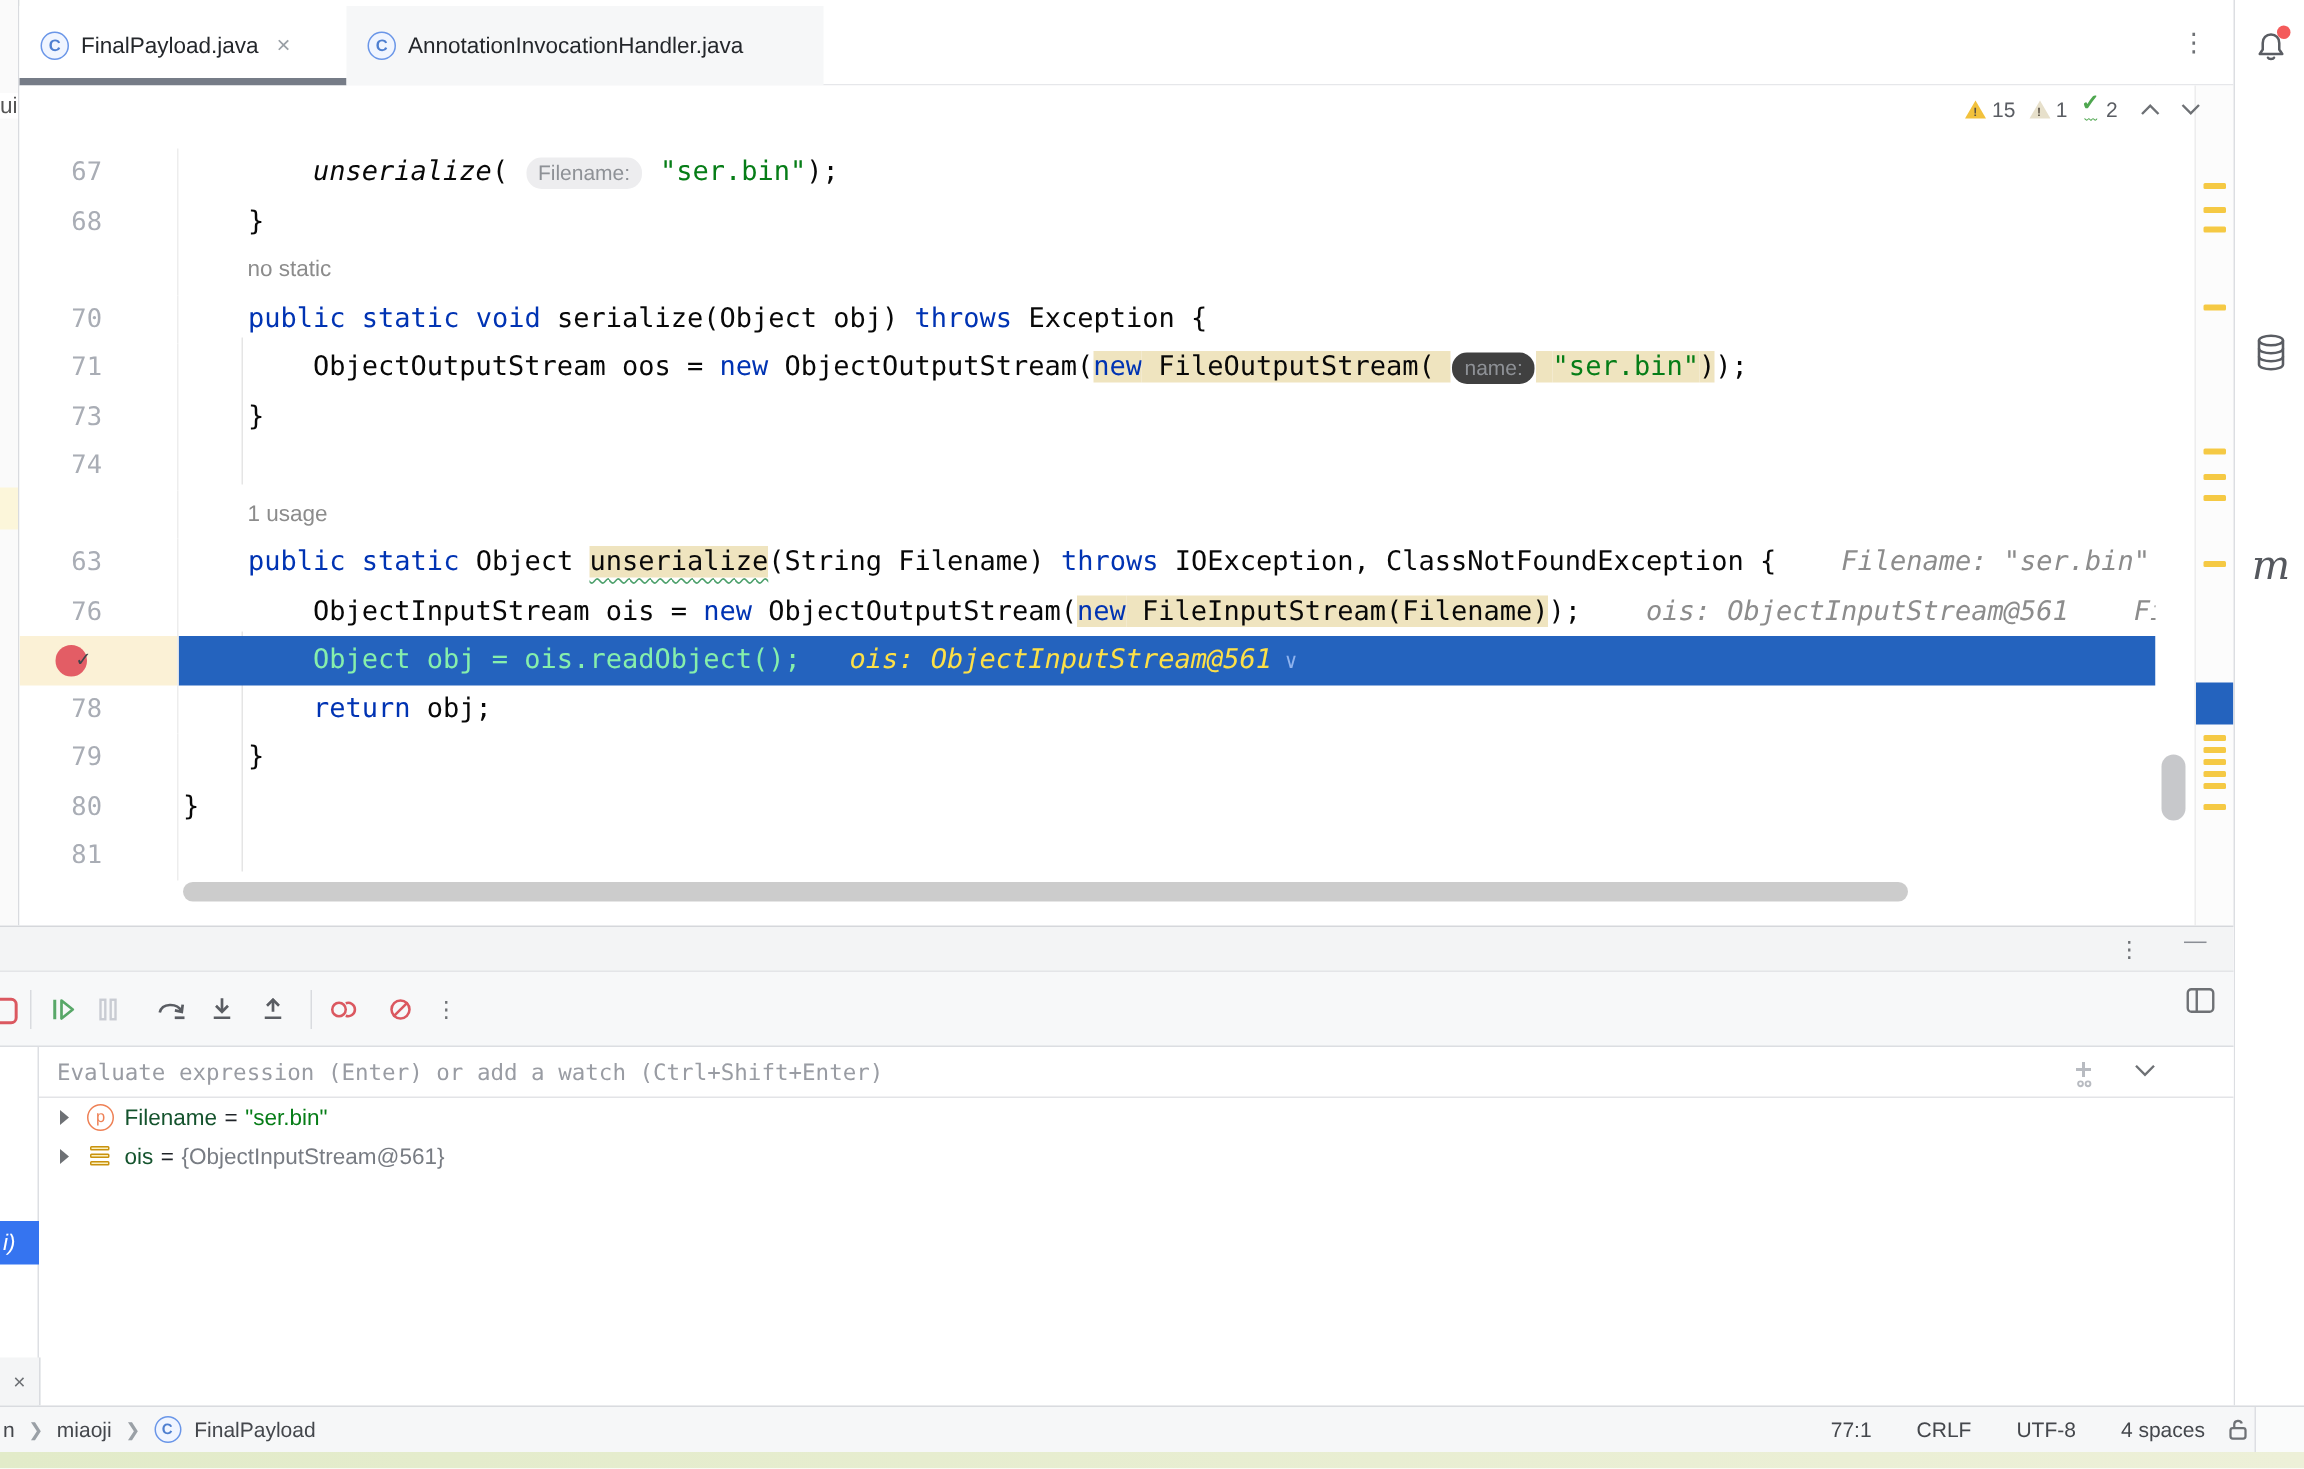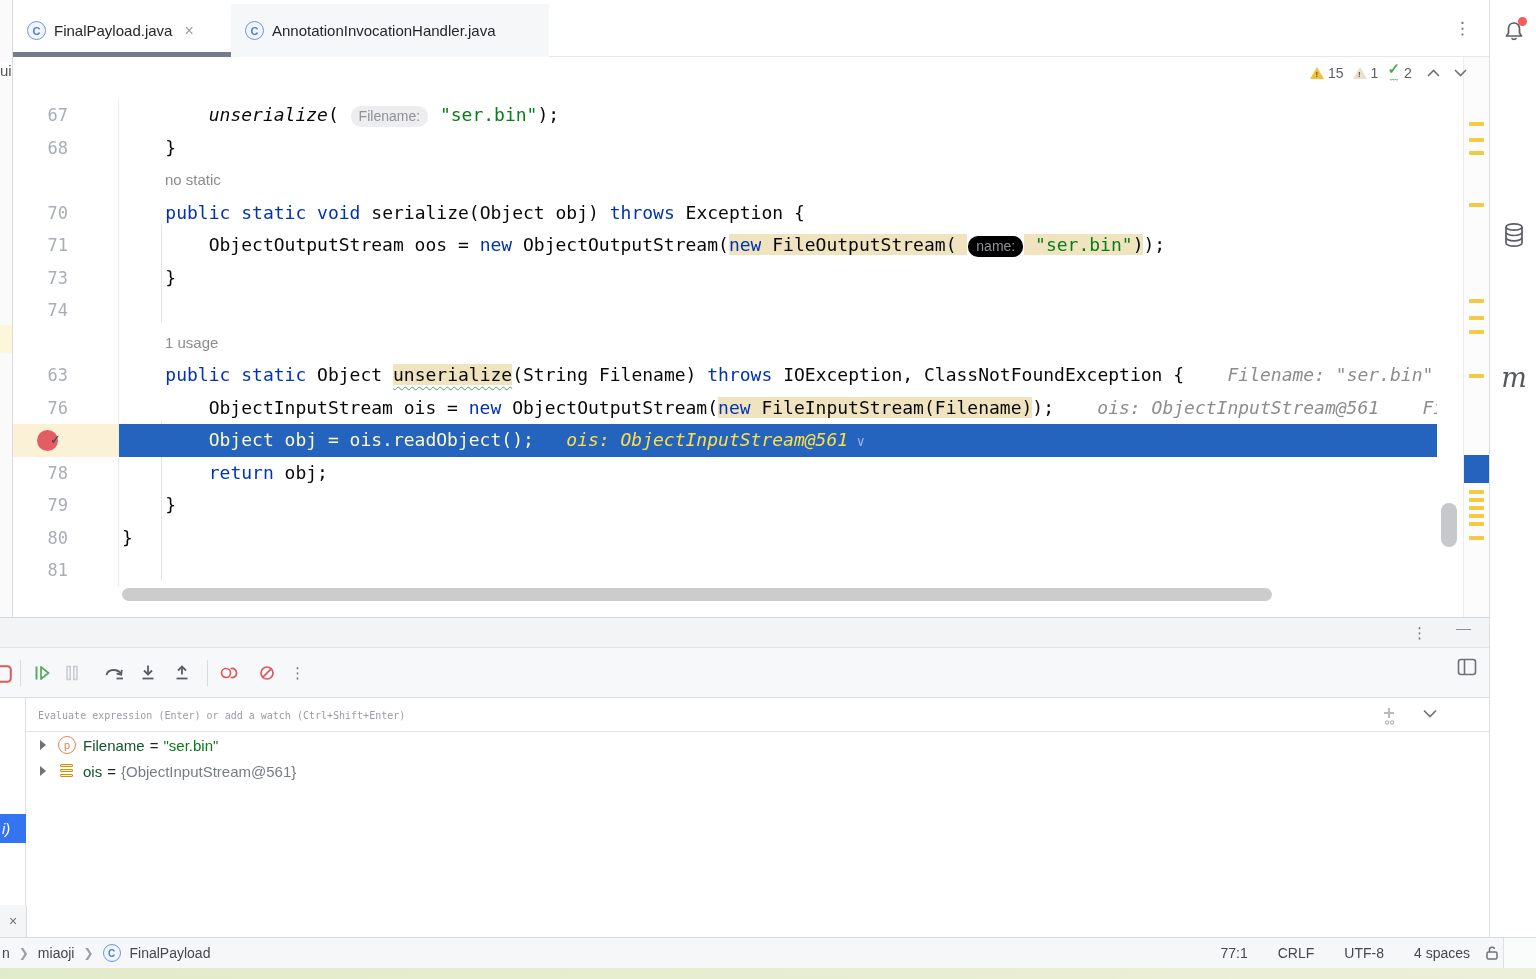--- a/index.html
+++ b/index.html
@@ -35,23 +35,23 @@
   .tk{color:#0033B3;}
   .ts{color:#067D17;}
   .tm{font-style:italic;}
   .tu{background:#EFE4BF;}
   .tw{background:#EFE4BF;text-decoration:underline wavy #4CA06B 1px;text-underline-offset:5px;}
   .th{color:#8C8C8C;font-style:italic;}
   .thw{color:#CFDEF8;font-style:italic;}
   .tchev{color:#8FB3EE;font-size:14px;}
   .chip{display:inline-block;font-family:"Liberation Sans",sans-serif;font-size:14px;color:#8E9196;background:#EDEDEF;
         border-radius:10px;padding:0 8px;line-height:21px;height:21px;vertical-align:middle;margin:0 1px;}
-  .chipu{background:#000000;}
+  .chipu{background:#404040;}
   .crow.exec .cline{background:#2463BE;}
-  .crow.exec .cline span{color:#fef9c3;}
+  .crow.exec .cline span{color:#86efac;}
   .crow.exec .cline .thw{color:#fde047;}
   .crow.exec .cline .tchev{color:#8FB3EE;}
   .bpgut{background:#FBF1D6;}
   .bpdot{position:absolute;left:24px;top:6px;width:21px;height:21px;border-radius:50%;background:#E35D65;display:block;}
   .bpcheck{position:absolute;right:-3px;top:-6px;font-size:13px;color:#3E454B;font-family:"Liberation Sans",sans-serif;}
   .guide{position:absolute;width:1px;background:#E5E5E5;left:148px;z-index:0;}
   #hscroll{position:absolute;left:109px;top:531px;width:1150px;height:13px;border-radius:7px;background:rgba(0,0,0,0.20);z-index:3;}
   
   #inspections{left:1310px;top:62px;height:22px;display:flex;align-items:center;gap:9px;z-index:5;
                font-size:14px;color:#5A5D63;}
@@ -81,21 +81,21 @@
   #dbg-header .minimize{position:absolute;right:18px;top:1px;font-size:15px;color:#8A8E95;}
   #dbg-toolbar{position:absolute;left:0;top:30px;width:100%;height:50px;background:#F7F8F9;border-bottom:1px solid #DCDEE2;box-sizing:border-box;display:flex;align-items:center;}
   .tb-sep{width:1px;height:26px;background:#D9DBDF;margin:0 6px;}
   .tb-btn{width:30px;height:30px;display:flex;align-items:center;justify-content:center;flex:0 0 auto;}
   #stop-frag{width:14px;overflow:hidden;position:relative;height:30px;flex:0 0 auto;}
   #stop-frag svg{position:absolute;left:-7px;top:6px;}
   #dbg-toolbar .kebab{font-size:15px;color:#6E7175;margin-left:8px;}
   #layout-btn{position:absolute;right:12px;top:10px;}
   #eval-row{position:absolute;left:0;top:80px;width:100%;height:34px;background:#fff;border-bottom:1px solid #E3E4E7;box-sizing:border-box;}
   #eval-input{position:absolute;left:36px;top:4px;width:1330px;height:24px;border:none;outline:none;
-      font-family:"DejaVu Sans Mono","Liberation Mono",monospace;font-size:10px;color:#333;background:transparent;}
+      font-family:"DejaVu Sans Mono","Liberation Mono",monospace;font-size:15px;color:#333;background:transparent;}
   #eval-input::placeholder{color:#999CA3;opacity:1;}
   #eval-chev-left{position:absolute;left:4px;top:10px;}
   #add-watch{position:absolute;right:88px;top:8px;}
   #eval-chev-right{position:absolute;right:52px;top:11px;}
   #dbg-gutter{position:absolute;left:0;top:80px;width:26px;height:240px;border-right:1px solid #DDDFE3;box-sizing:border-box;background:#fff;}
   #frames-frag{position:absolute;left:0;top:116px;width:26px;height:29px;background:#3574F0;color:#fff;
       font-style:italic;font-size:15px;display:flex;align-items:center;padding-left:2px;box-sizing:border-box;}
   #var-list{position:absolute;left:26px;top:114px;width:1200px;}
   .var-row{height:26px;display:flex;align-items:center;font-size:15px;color:#1F2328;}
   .var-chev{width:0;height:0;border-top:5px solid transparent;border-bottom:5px solid transparent;border-left:6px solid #6E7175;margin-left:14px;margin-right:12px;flex:0 0 auto;}

